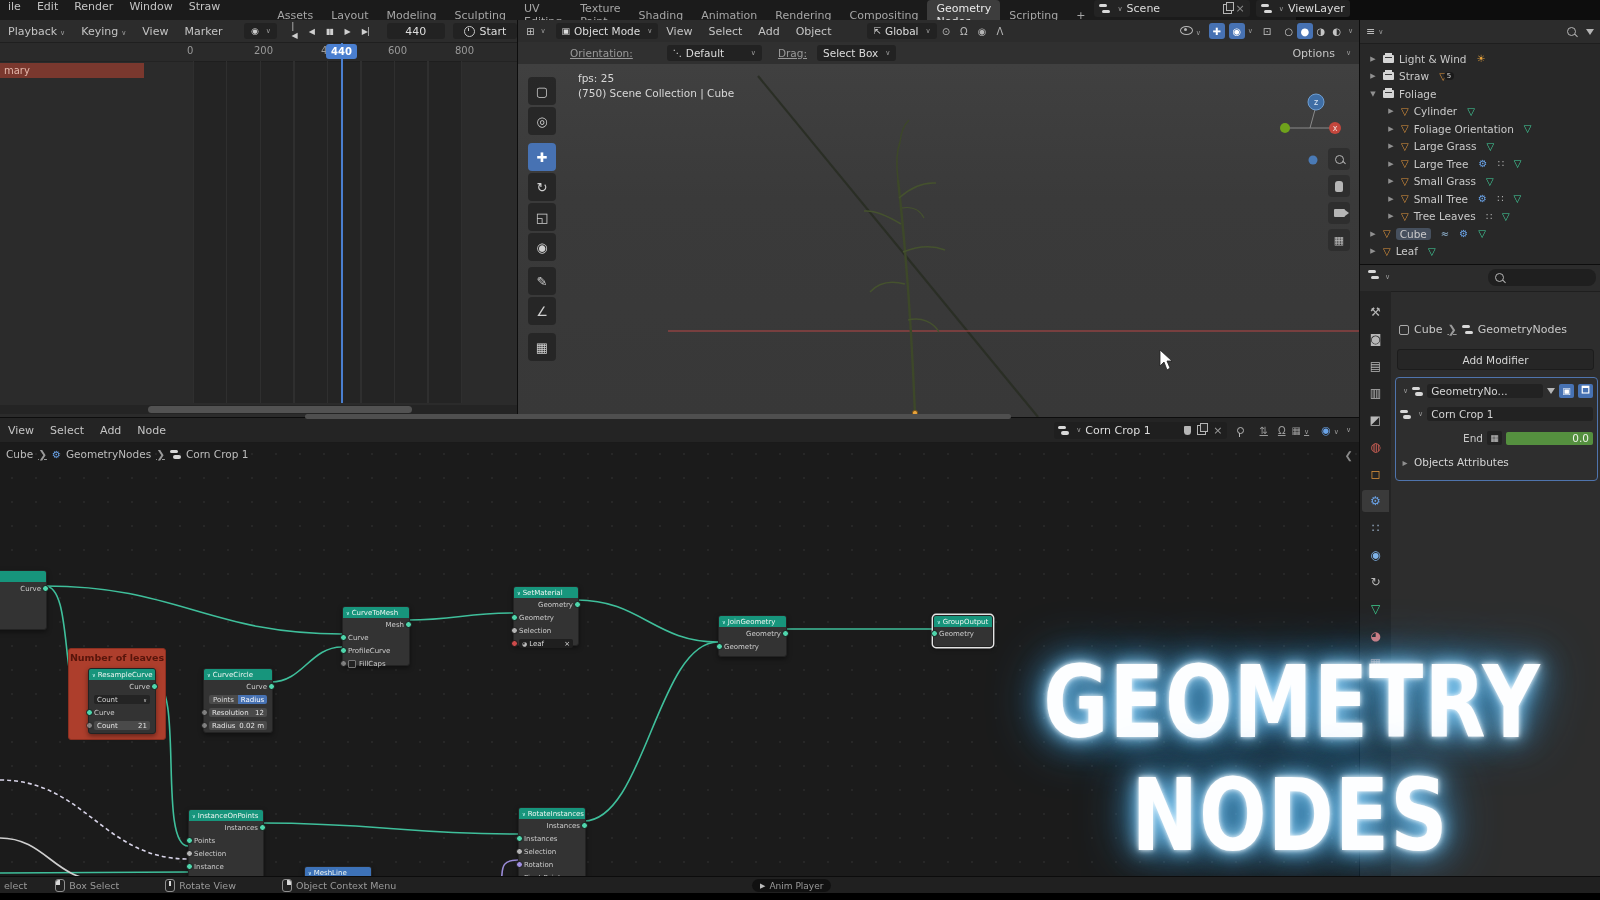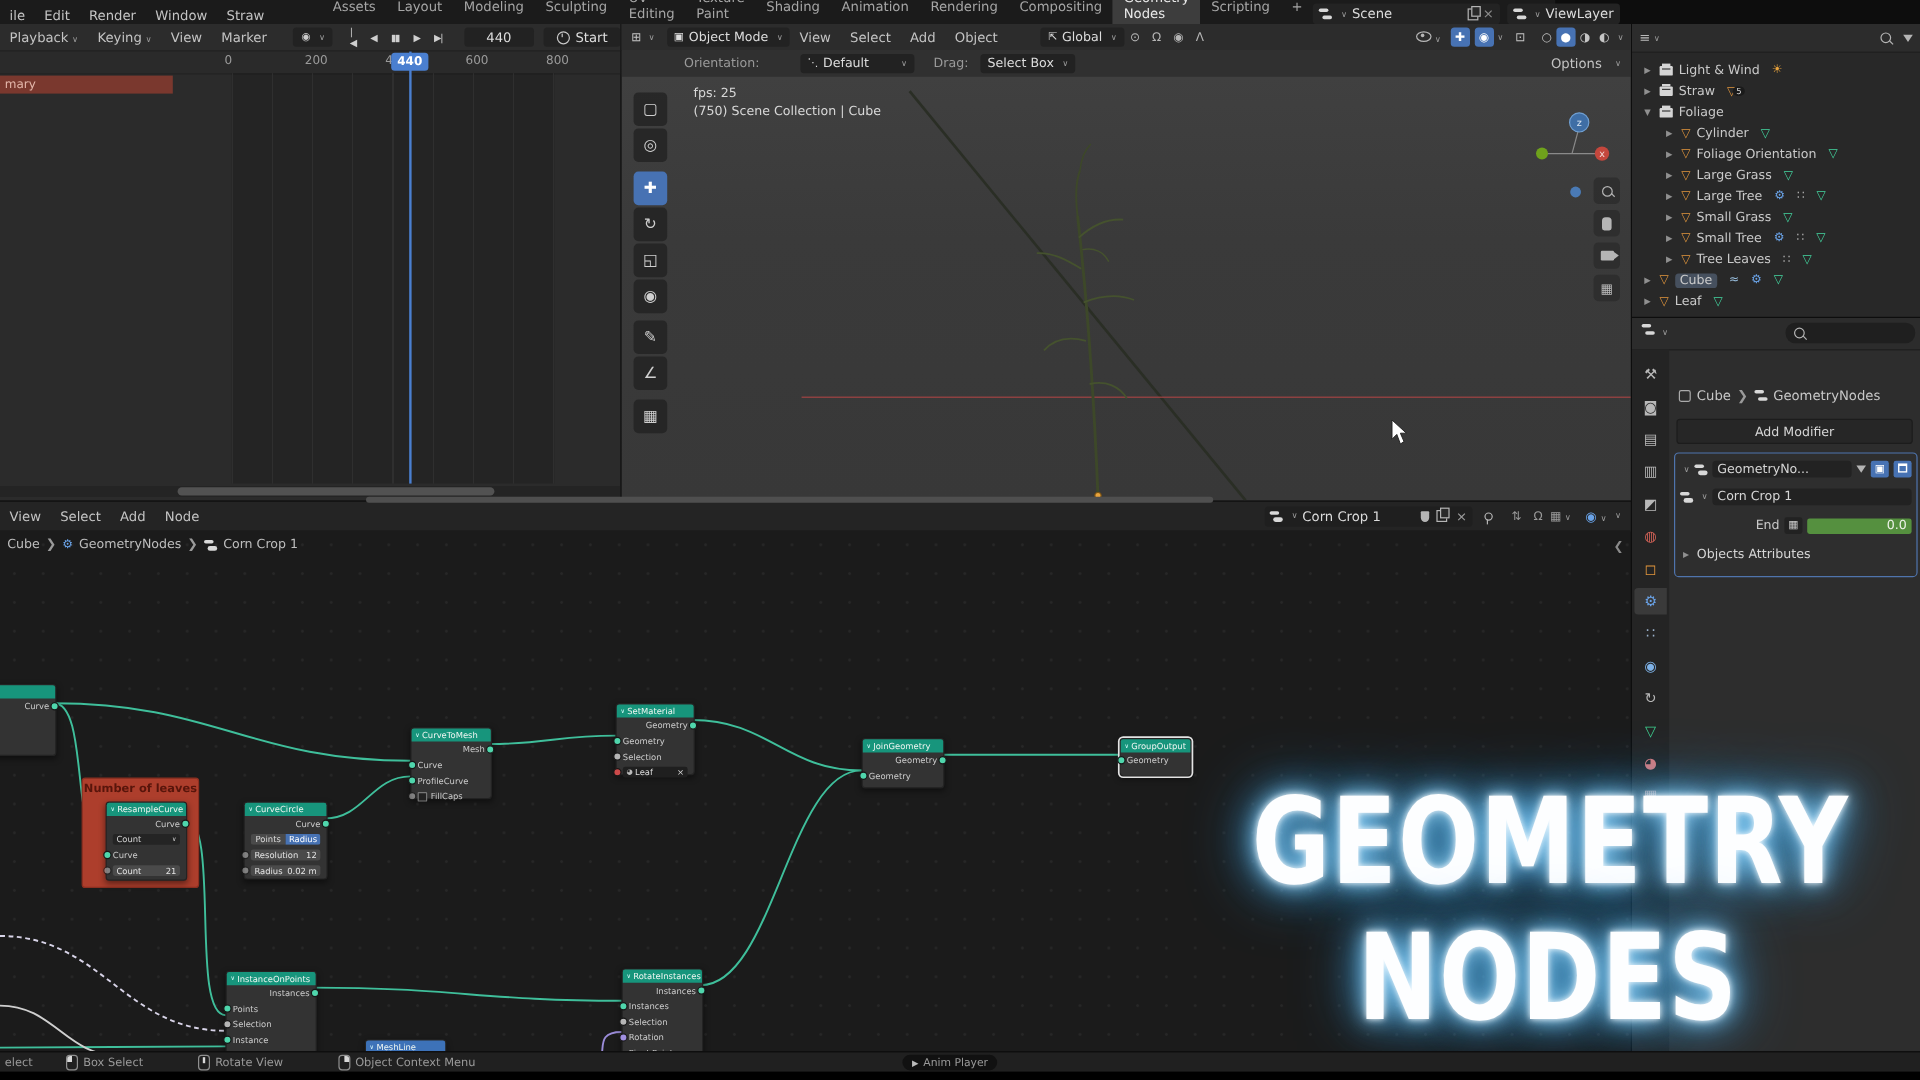--- a/index.html
+++ b/index.html
@@ -1,24 +1,24 @@
 <!DOCTYPE html>
 <html><head>
 <meta charset="utf-8">
 <style>
   html,body{margin:0;padding:0;background:#000;}
   #root{position:relative;width:1600px;height:900px;background:#0d0d0d;overflow:hidden;
         font-family:"DejaVu Sans","Liberation Sans",sans-serif;color:#c8c8c8;font-size:11px;
         -webkit-font-smoothing:antialiased;}
   .abs{position:absolute;}
   .row{display:flex;align-items:center;}
-  .dim{color:#9a9a9a;}
+  .dim{color:#9a9a9a;text-decoration:underline;}
   .chev{font-size:7px;color:#9a9a9a;margin-left:3px;}
   
-  #topbar{left:0;top:0;width:1296px;height:20px;background:#1b1b1b;display:flex;align-items:flex-end;}
+  #topbar{left:0;top:0;width:1296px;height:20px;background:#1b1b1b;display:flex;align-items:flex-start;}
   .menu-item{padding:0 8px;color:#c4c4c4;font-size:11px;cursor:default;}
   .ws-tab{padding:2px 9px;color:#a6a6a6;font-size:11px;border-radius:4px 4px 0 0;}
   .ws-tab.active{background:#3d3d3d;color:#eaeaea;}
   #scene-group,#viewlayer-group{display:flex;align-items:center;gap:4px;background:#232323;border-radius:3px;padding:1px 5px;height:15px;}
   
   .i-search{width:7px;height:7px;border:1.3px solid #b5b5b5;border-radius:50%;position:relative;display:inline-block;}
   .i-search::after{content:"";position:absolute;width:4px;height:1.4px;background:#b5b5b5;transform:rotate(45deg);right:-3px;bottom:-1px;}
   .i-funnel{width:0;height:0;border-left:4px solid transparent;border-right:4px solid transparent;border-top:6px solid #b5b5b5;display:inline-block;}
   .i-col{width:11px;height:8px;background:#d5d5d5;border-radius:1px;position:relative;display:inline-block;}
   .i-col::before{content:"";position:absolute;top:-2px;left:2px;width:7px;height:2px;background:#d5d5d5;}

